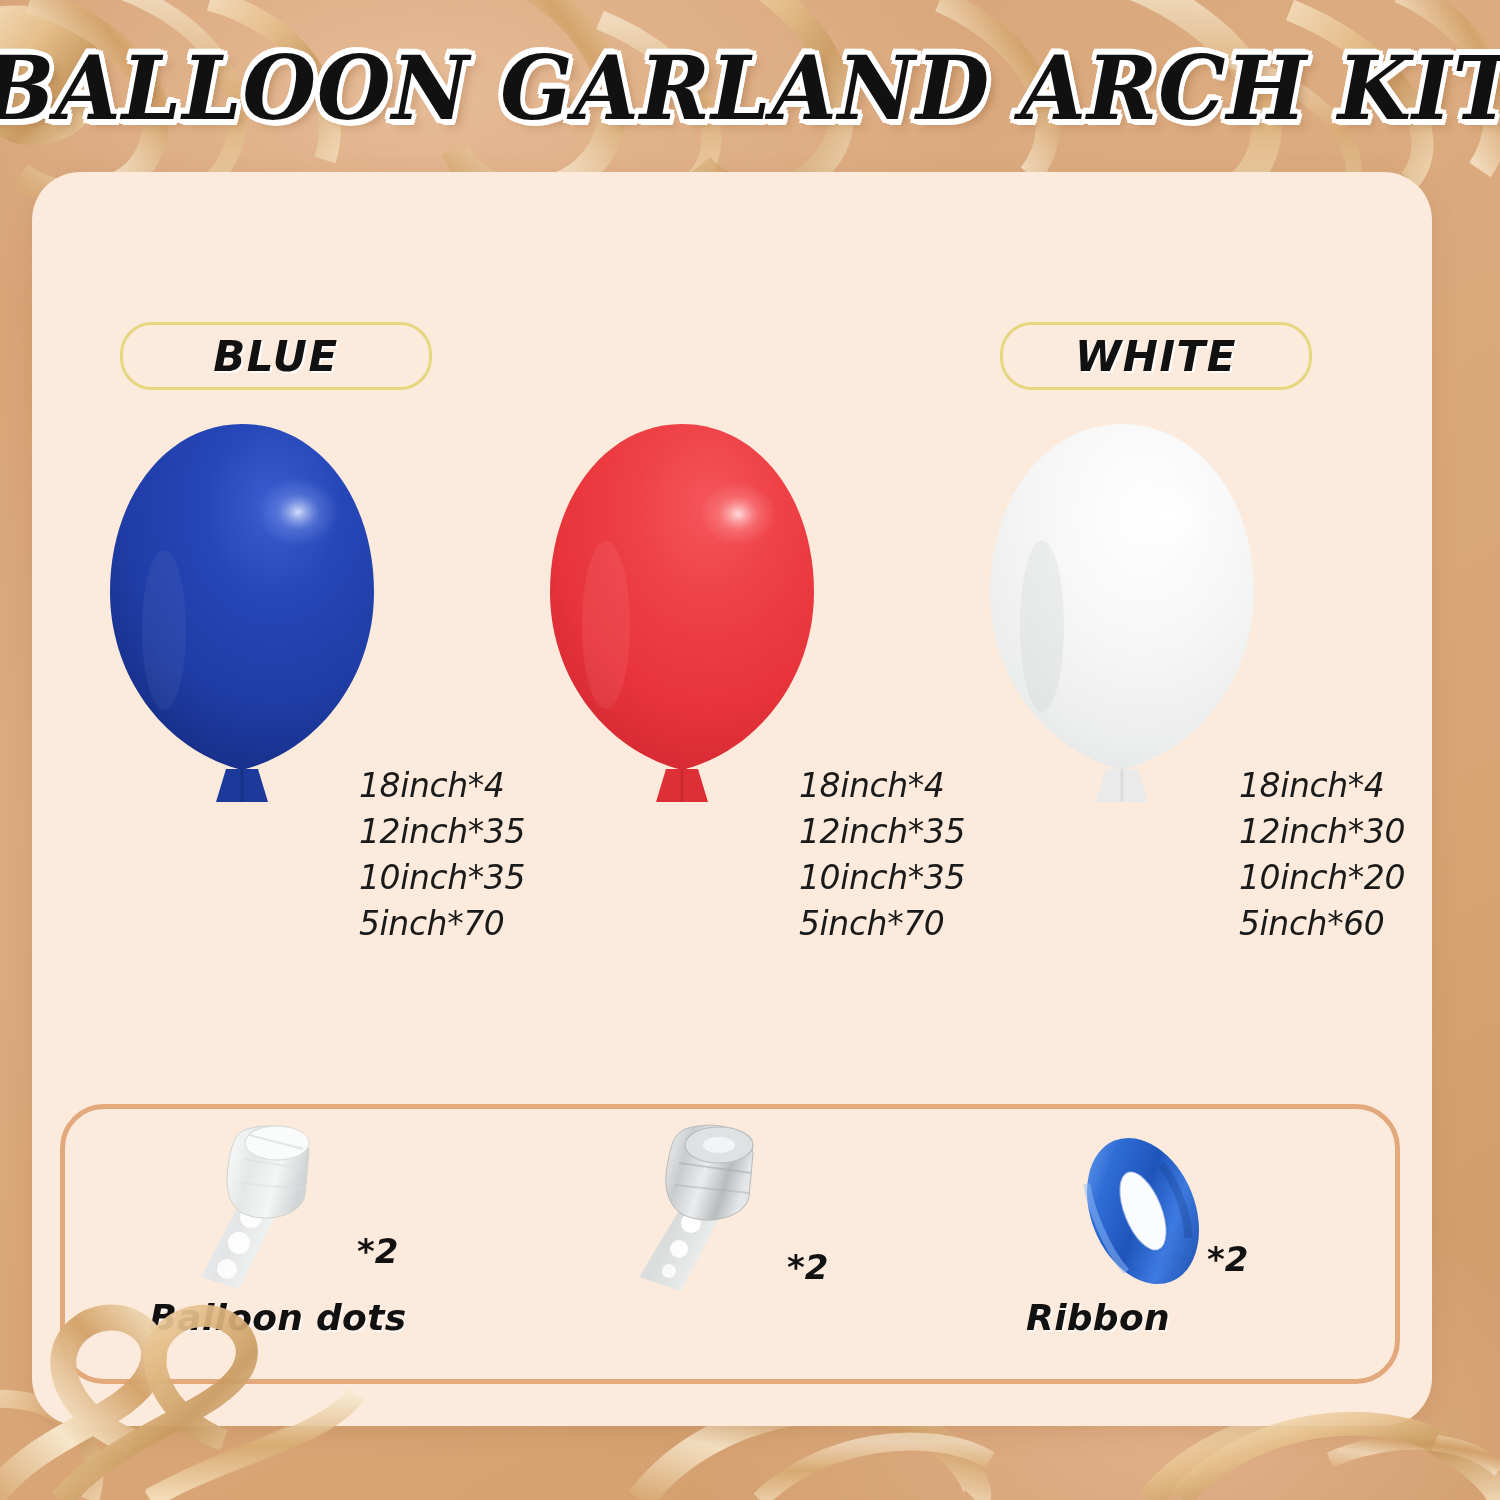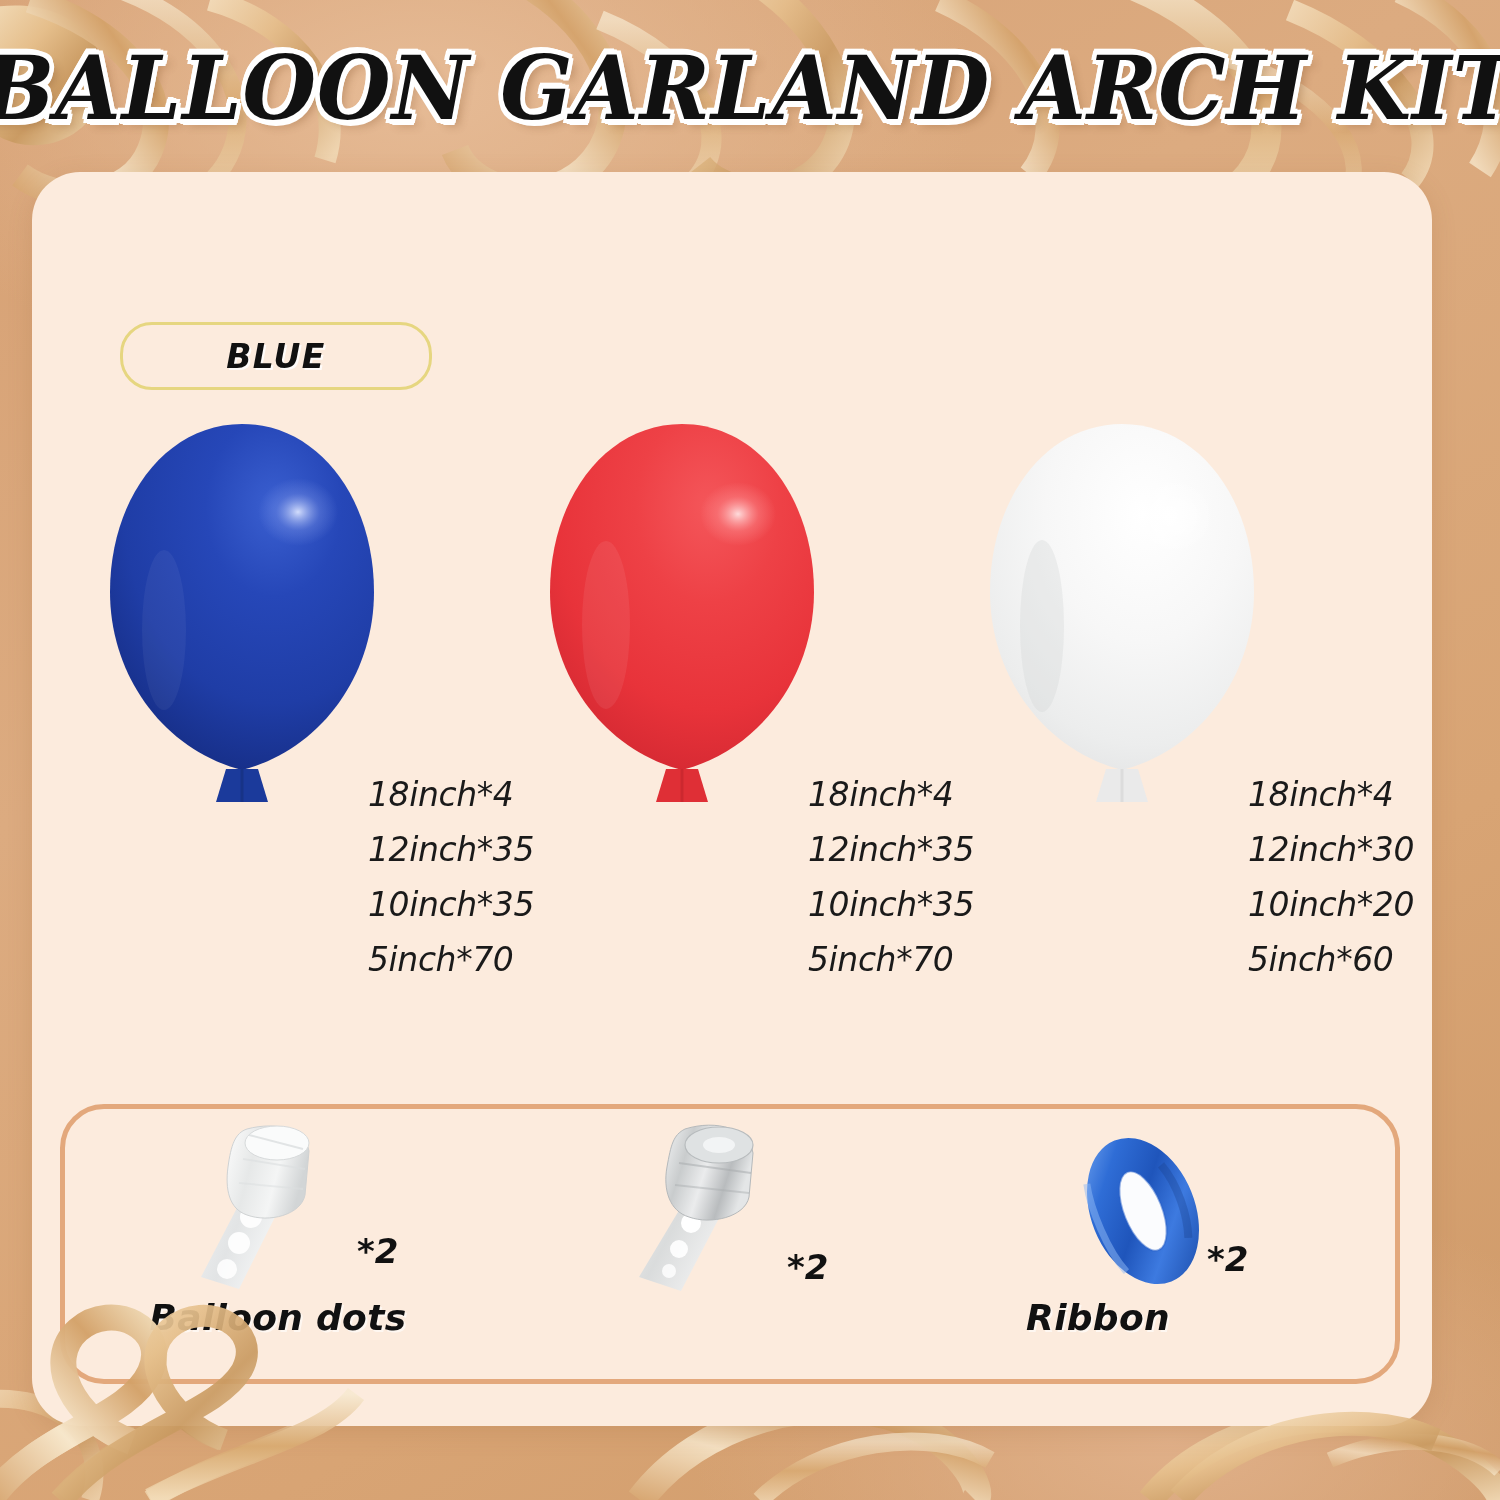--- a/index.html
+++ b/index.html
@@ -101,21 +101,21 @@
     border-radius: 32px;
     background: transparent;
     display: flex;
     align-items: center;
     justify-content: center;
   }
   .pill-label {
     font-family: "DejaVu Sans", sans-serif;
     font-weight: bold;
     font-style: italic;
-    font-size: 33px;
+    font-size: 42px;
     letter-spacing: 1.5px;
     color: #111111;
     text-shadow: 2px 2px 0 rgba(255,255,255,0.85);
   }
 
   .balloon-wrap {
     position: absolute;
     top: 248px;
     left: 4px;
     width: 300px;
@@ -128,21 +128,21 @@
     left: 268px;
     font-family: "DejaVu Sans", sans-serif;
     font-style: italic;
     font-weight: normal;
     font-size: 33px;
     line-height: 1.30;
     color: #1a1a1a;
     white-space: nowrap;
     letter-spacing: -0.4px;
   }
-  .spec div { margin: 12px; padding: 0; }
+  .spec div { margin: 3px; padding: 0; }
 
   
   .accessories {
     position: absolute;
     left: 28px;
     top: 932px;
     width: 1340px;
     height: 280px;
     border: 5px solid #e3a87c;
     border-radius: 44px;
@@ -313,20 +313,23 @@
         </div>
         <div class="spec">
           <div>18inch*4</div>
           <div>12inch*35</div>
           <div>10inch*35</div>
           <div>5inch*70</div>
         </div>
       </div>
 
       <div class="col col-3">
+        <div class="pill">
+          <span class="pill-label">WHITE</span>
+        </div>
         <div class="balloon-wrap">
           <svg width="300" height="400" viewBox="0 0 300 400" aria-hidden="true">
             <defs>
               <radialGradient id="whiteBody" cx="58%" cy="26%" r="88%">
                 <stop offset="0%" stop-color="#ffffff"></stop>
                 <stop offset="42%" stop-color="#f7f7f7"></stop>
                 <stop offset="76%" stop-color="#eceded"></stop>
                 <stop offset="100%" stop-color="#dedfe0"></stop>
               </radialGradient>
               <radialGradient id="whiteHL" cx="50%" cy="50%" r="50%">

